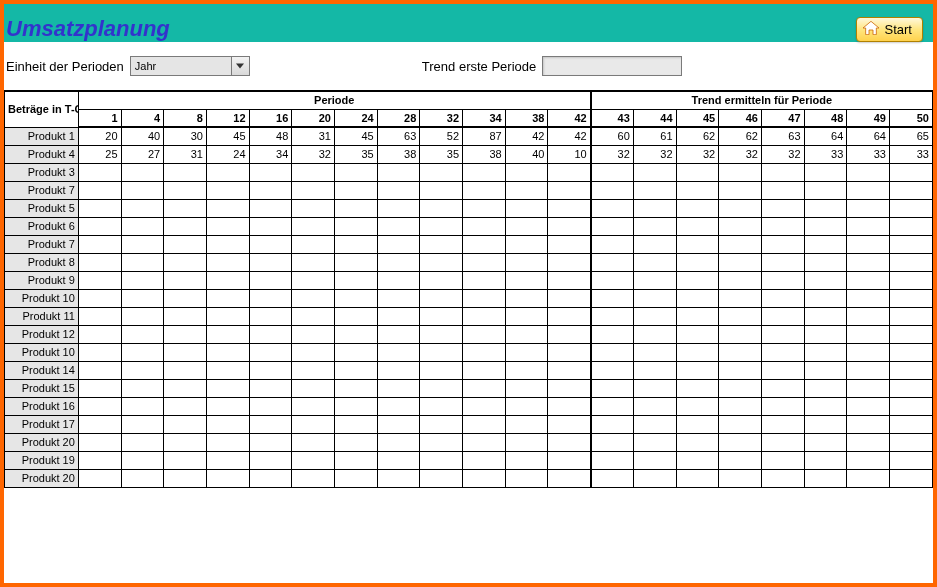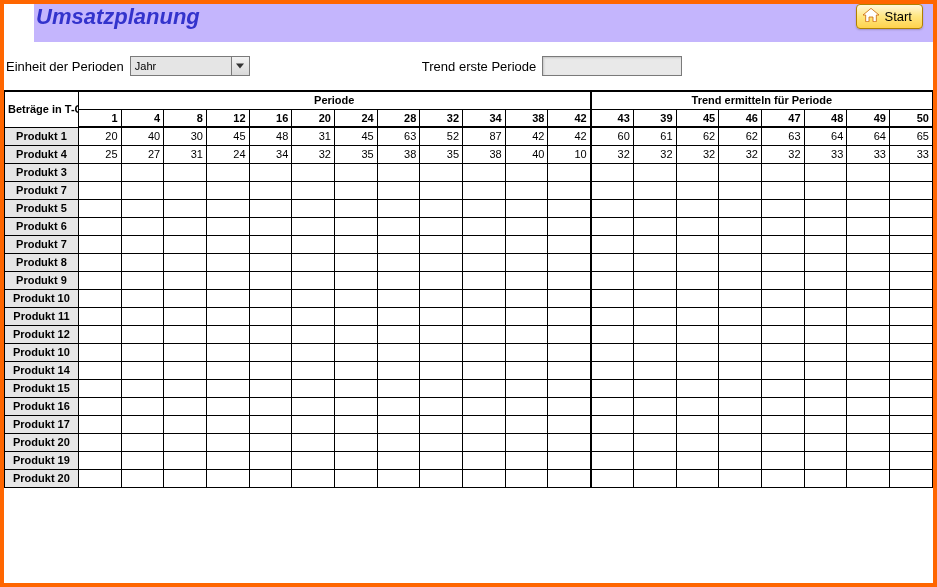--- a/index.html
+++ b/index.html
@@ -12,27 +12,26 @@
   }
   .outer-frame {
     width: 937px;
     height: 587px;
     border: 4px solid #ff6600;
     background: #fff;
     position: relative;
     overflow: hidden;
   }
   .header-bar {
-    background: #c4b5fd;
+    background: #14b8a6;
     height: 38px;
     display: flex;
-    align-items: flex-start;
+    align-items: flex-end;
     justify-content: space-between;
     padding: 0 10px 0 0;
-    margin-left: 30px;
   }
   .page-title {
     color: #3333cc;
     font-size: 22px;
     font-weight: bold;
     font-style: italic;
     padding-left: 2px;
   }
   .start-btn {
     background: linear-gradient(to bottom, #fff8dc 0%, #ffe680 50%, #ffd24d 100%);
@@ -114,22 +113,22 @@
     text-align: center;
     font-weight: bold;
   }
   .col-head {
     text-align: right !important;
     font-weight: bold;
     background: #fff;
   }
   .row-label {
     background: #e6e6e6;
-    text-align: center;
-    font-weight: bold;
+    text-align: right;
+    font-weight: normal;
     border-right: 2px solid #000;
     margin-left: 40px;
   }
   .betraege {
     background: #fff;
     text-align: left;
     font-weight: normal;
   }
   td.val {
     text-align: right;
@@ -192,21 +191,21 @@
           <th class="col-head">12</th>
           <th class="col-head">16</th>
           <th class="col-head">20</th>
           <th class="col-head">24</th>
           <th class="col-head">28</th>
           <th class="col-head">32</th>
           <th class="col-head">34</th>
           <th class="col-head">38</th>
           <th class="col-head">42</th>
           <th class="col-head trend-left">43</th>
-          <th class="col-head">39</th>
+          <th class="col-head">44</th>
           <th class="col-head">45</th>
           <th class="col-head">46</th>
           <th class="col-head">47</th>
           <th class="col-head">48</th>
           <th class="col-head">49</th>
           <th class="col-head">50</th>
         </tr>
     </thead>
     <tbody id="grid-body">
         <tr>

